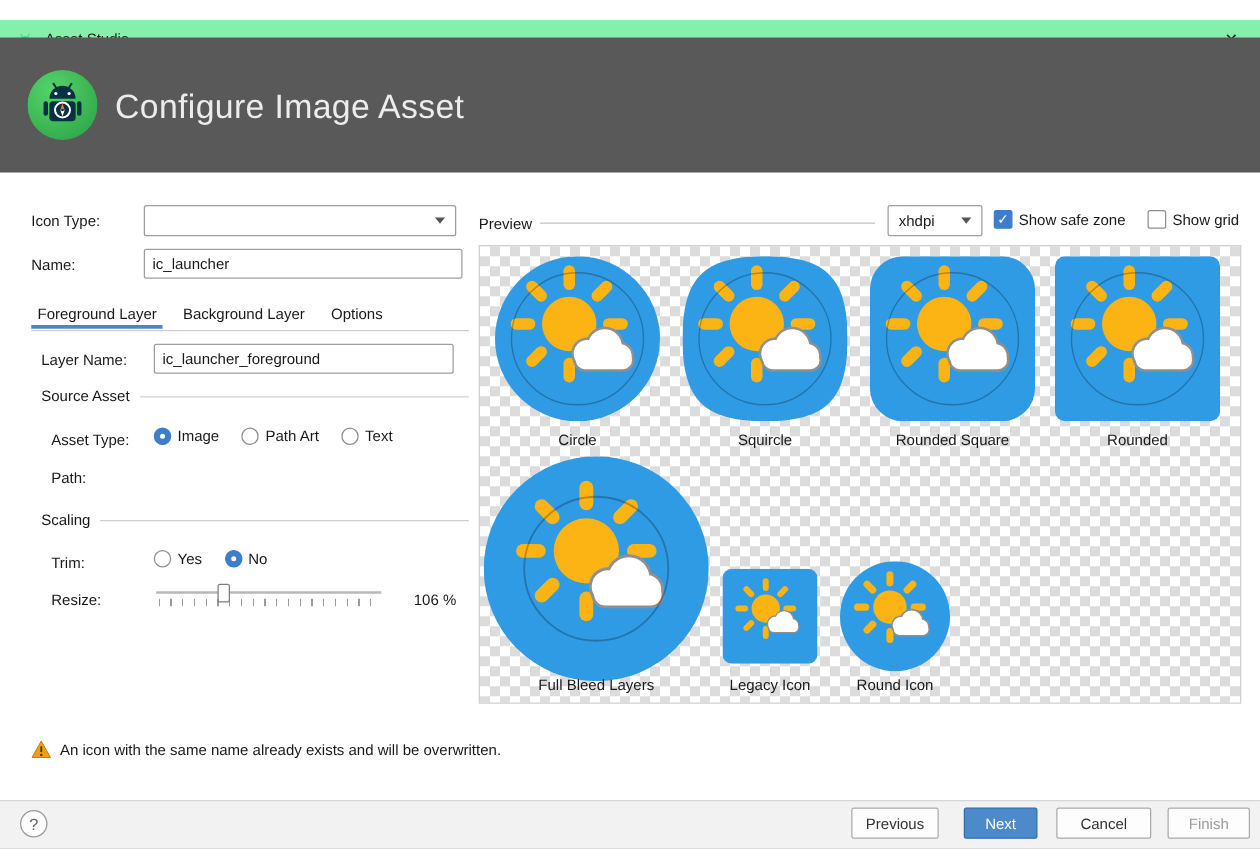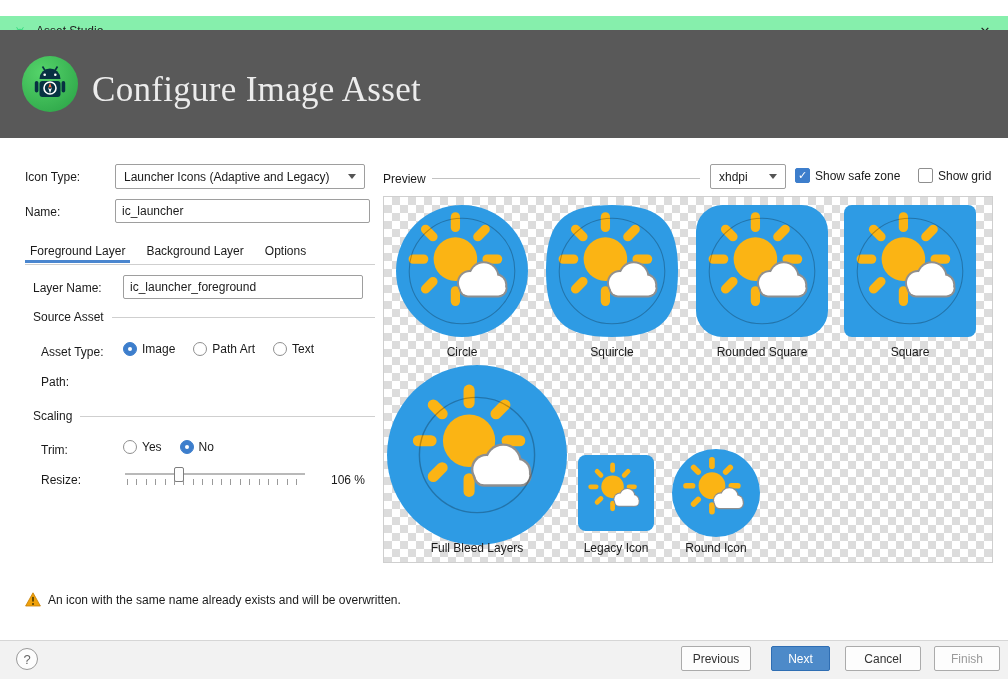--- a/index.html
+++ b/index.html
@@ -8,21 +8,21 @@
 
   
   .titlebar { position:absolute; left:0; top:16px; width:1008px; height:30px; background:#86efac; display:flex; align-items:center; }
   .titlebar-icon { margin-left:12px; width:16px; height:16px; }
   .titlebar-title { margin-left:8px; font-size:12px; color:#1c1c1c; }
   .close-btn { margin-left:auto; width:46px; height:30px; display:flex; align-items:center; justify-content:center; font-size:13px; color:#222; cursor:pointer; }
 
   
   .header { position:absolute; left:0; top:30px; width:1008px; height:108px; background:#595959; }
   .header-logo { position:absolute; left:22px; top:26px; width:56px; height:56px; }
-  .header-title { position:absolute; left:92px; top:40px; font-size:35px; font-weight:400; color:#ececec; letter-spacing:0.3px;font-family:Liberation Serif, serif; }
+  .header-title { position:absolute; left:92px; top:40px; font-size:27px; font-weight:400; color:#ececec; letter-spacing:0.3px; }
 
   .lbl { position:absolute; font-size:12px; color:#1a1a1a; white-space:nowrap; }
 
   
   .select { position:absolute; height:25px; background:#ffffff; border:1px solid #9e9e9e; border-radius:2px; display:flex; align-items:center; padding:0 8px; font-size:12px; color:#1a1a1a; cursor:pointer; }
   .select .arrow { margin-left:auto; width:0; height:0; border-left:4px solid transparent; border-right:4px solid transparent; border-top:5px solid #555; }
   .tinput { position:absolute; height:24px; background:#fff; border:1px solid #9e9e9e; border-radius:2px; font-family:"Liberation Sans", sans-serif; font-size:12px; color:#1a1a1a; padding:0 6px; }
 
   
   .tabs { position:absolute; left:25px; top:238px; width:350px; height:27px; border-bottom:1px solid #cfcfcf; }
@@ -146,21 +146,20 @@
       <rect x="39.6" y="25" width="3.6" height="11.5" rx="1.8" fill="#073042"></rect>
       <circle cx="28" cy="32" r="6" fill="#073042" stroke="#ffffff" stroke-width="1.6"></circle>
       <polygon points="28,26.8 29.8,32 28,31 26.2,32" fill="#ff7043"></polygon>
       <polygon points="28,37.2 29.8,32 28,33 26.2,32" fill="#ffffff"></polygon>
     </svg>
     <div class="header-title">Configure Image Asset</div>
   </div>
 
   <div class="lbl" style="left:25px; top:170px;">Icon Type:</div>
   <div class="select" style="left:115px; top:164px; width:250px;">
-    <span>Launcher Icons (Adaptive and Legacy)</span>
     <span class="arrow"></span>
   </div>
 
   <div class="lbl" style="left:25px; top:205px;">Name:</div>
   <input class="tinput" style="left: 115px; top: 199px; width: 255px;" value="ic_launcher">
 
   <div class="tabs">
     <span class="tab selected">Foreground Layer</span><span class="tab">Background Layer</span><span class="tab">Options</span>
   </div>
 
@@ -259,21 +258,21 @@
     </div>
     <div class="tile-label" style="left:312px; top:148px; width:132px;">Rounded Square</div>
 
     <div class="tile" style="left:460px; top:8px;">
       <svg viewBox="0 0 100 100" width="132" height="132">
         <rect x="0" y="0" width="100" height="100" rx="6" fill="#2e9be4"></rect>
         <use href="#sun-art" width="100" height="100"></use>
         <circle cx="50" cy="50" r="40" fill="none" stroke="rgba(0,0,0,0.25)" stroke-width="0.8"></circle>
       </svg>
     </div>
-    <div class="tile-label" style="left:460px; top:148px; width:132px;">Square</div>
+    <div class="tile-label" style="left:460px; top:148px; width:132px;">Rounded</div>
 
     <div class="tile" style="left:3px; top:168px;">
       <svg viewBox="0 0 100 100" width="180" height="180">
         <circle cx="50" cy="50" r="50" fill="#2e9be4"></circle>
         <g transform="translate(6,6) scale(0.88)">
             <use href="#sun-art" width="100" height="100"></use>
           </g>
         <circle cx="50" cy="50" r="32" fill="none" stroke="rgba(0,0,0,0.25)" stroke-width="0.8"></circle>
       </svg>
     </div>

